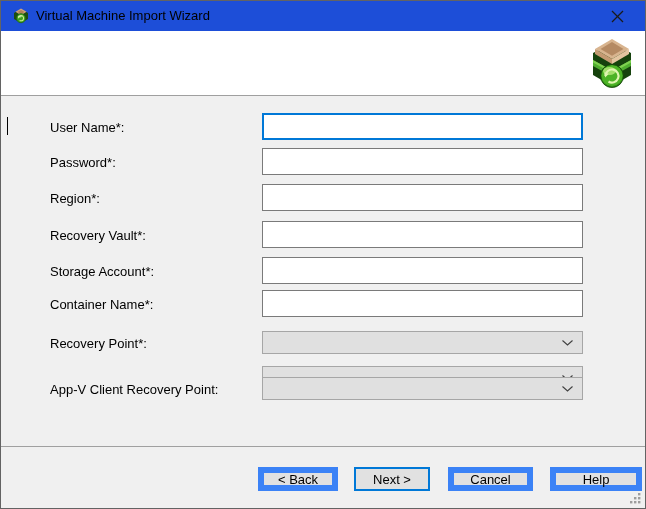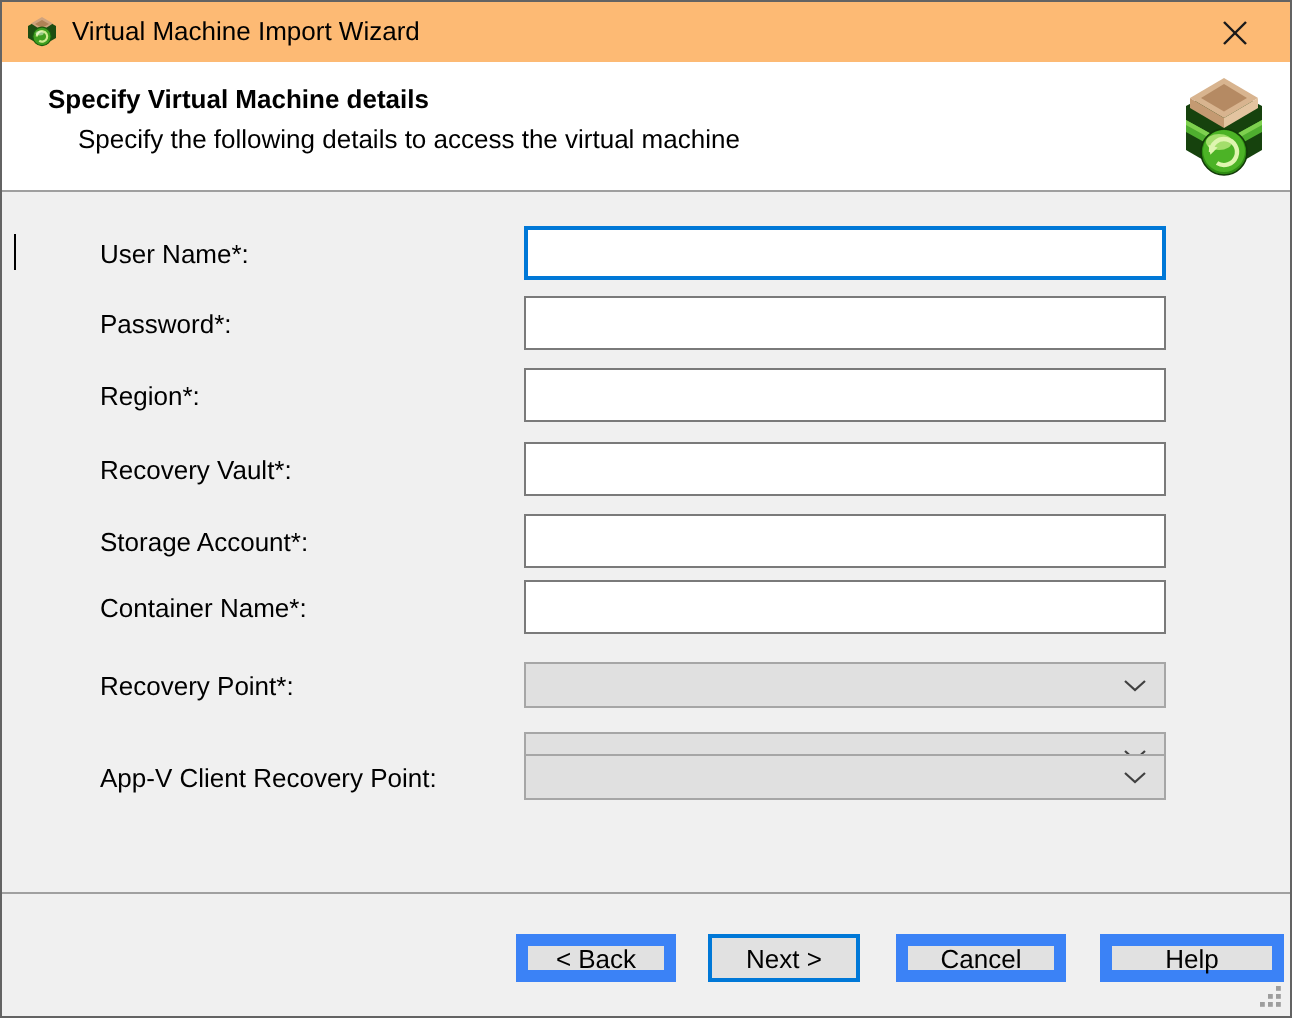--- a/index.html
+++ b/index.html
@@ -2,21 +2,21 @@
 <html><head>
 <meta charset="utf-8">
 <style>
   html,body { margin:0; padding:0; background:#ffffff; }
   .window {
     position:relative; width:646px; height:509px; box-sizing:border-box;
     border:1px solid #636363; background:#f0f0f0;
     font-family:"Liberation Sans","DejaVu Sans",sans-serif; color:#000;
     overflow:hidden;
   }
-  .titlebar { position:absolute; left:0; top:0; width:100%; height:30px; background:#fdba74;text-decoration:underline; }
+  .titlebar { position:absolute; left:0; top:0; width:100%; height:30px; background:#1d4ed8;text-decoration:underline; }
   .app-icon { position:absolute; left:12px; top:7px; }
   .window-title { position:absolute; left:35px; top:0; line-height:30px; font-size:13px; white-space:nowrap; }
   .close-btn { position:absolute; right:0; top:0; width:56px; height:30px; display:flex; align-items:center; justify-content:center; cursor:pointer; }
 
   .header { position:absolute; left:0; top:30px; width:100%; height:64px; background:#ffffff; border-bottom:1px solid #9f9f9f; }
   .header-title { position:absolute; left:23px; top:11px; font-size:13px; font-weight:bold; white-space:nowrap; }
   .header-subtitle { position:absolute; left:38px; top:31px; font-size:13px; white-space:nowrap; }
   .header-icon { position:absolute; right:11px; top:7px; }
 
   .row { position:absolute; left:0; width:100%; }
@@ -58,22 +58,20 @@
     <span class="window-title">Virtual Machine Import Wizard</span>
     <div class="close-btn">
       <svg width="13" height="13" viewBox="0 0 13 13">
         <line x1="1" y1="1" x2="12" y2="12" stroke="#1a1a1a" stroke-width="1.2"></line>
         <line x1="12" y1="1" x2="1" y2="12" stroke="#1a1a1a" stroke-width="1.2"></line>
       </svg>
     </div>
   </div>
 
   <div class="header">
-    <div class="header-title">Specify Virtual Machine details</div>
-    <div class="header-subtitle">Specify the following details to access the virtual machine</div>
     <svg class="header-icon" width="44" height="52" viewBox="0 0 44 52">
       <polygon points="22,5 41,15 41,37 22,48 3,37 3,15" fill="#16420d"></polygon>
       <polygon points="22,1 39,11 22,21 5,11" fill="#d8b48f"></polygon>
       <polygon points="22,4 33.5,11 22,17.8 10.5,11" fill="#b58a63"></polygon>
       <polygon points="5,11 22,21 22,26 5,16" fill="#c49a72"></polygon>
       <polygon points="39,11 22,21 22,26 39,16" fill="#e3c4a0"></polygon>
       <polygon points="3,22 22,32.5 41,22 41,28 22,38.5 3,28" fill="#4fae2f"></polygon>
       <polygon points="3,22 22,32.5 41,22 41,24.5 22,35 3,24.5" fill="#7ed04f"></polygon>
       <circle cx="22" cy="38" r="11.5" fill="#2f8d14"></circle>
       <circle cx="22" cy="37.5" r="10.5" fill="#4cb326"></circle>

